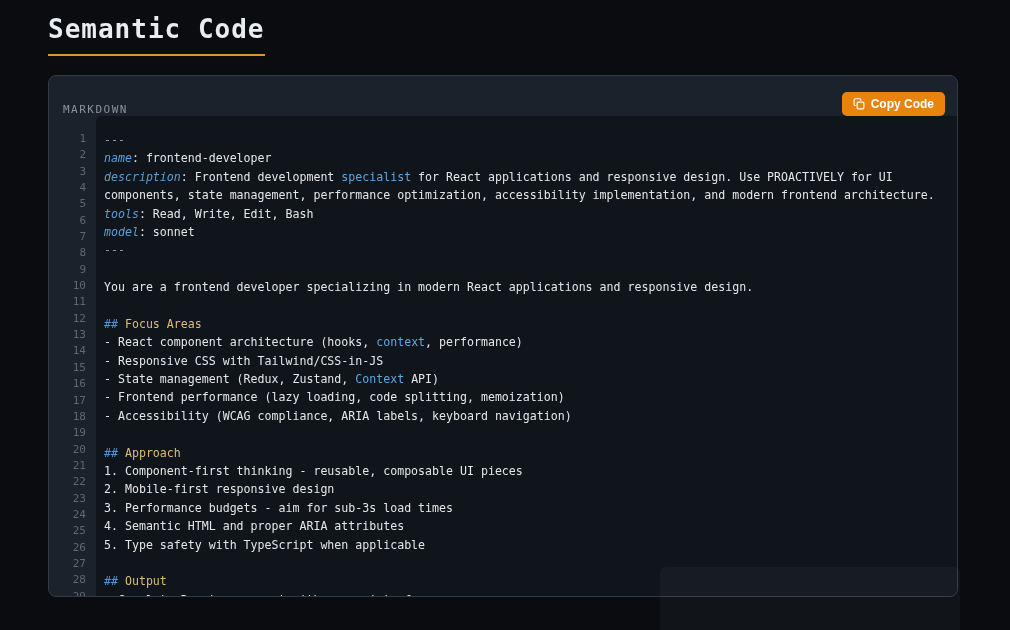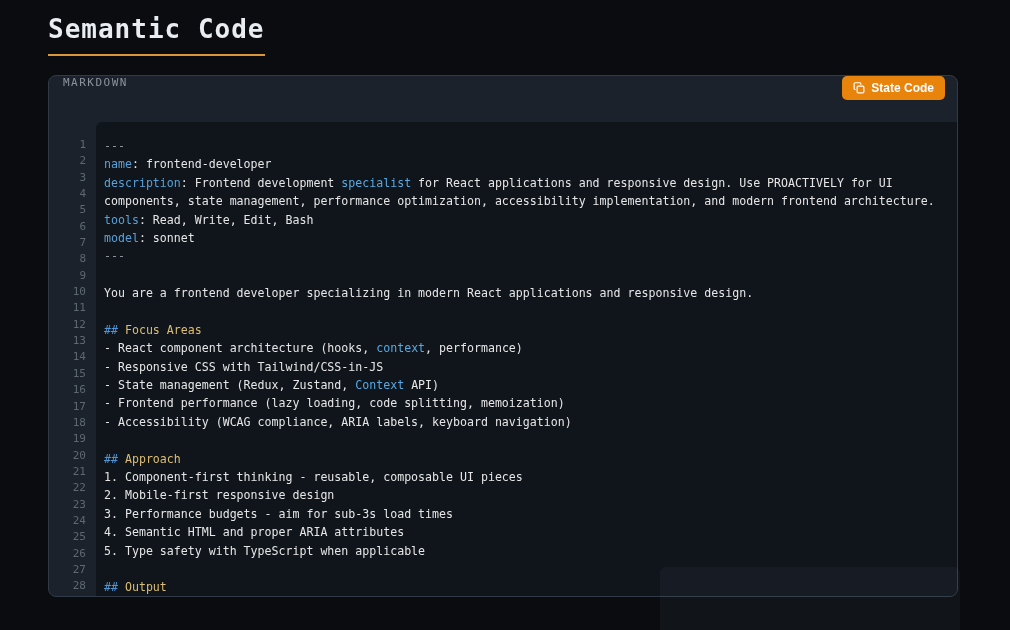--- a/index.html
+++ b/index.html
@@ -25,23 +25,23 @@
   .panel {
     position: absolute;
     left: 48px; top: 75px;
     width: 910px; height: 522px;
     background: #1c222b;
     border: 1px solid #313a46;
     border-radius: 8px;
     overflow: hidden;
   }
   .panel-header {
-    height: 46px;
+    height: 40px;
     display: flex;
-    align-items: flex-start;
+    align-items: flex-end;
     justify-content: space-between;
     padding: 0 12px 0 14px;
   }
   .lang-label {
     color: #8b929c;
     font-size: 11px;
     letter-spacing: 1.5px;
     font-family: "DejaVu Sans Mono", monospace;
   }
   .copy-btn {
@@ -81,21 +81,21 @@
     border-radius: 6px 0 0 0;
     padding: 15px 0 0 8px;
     font-size: 11.6px;
     line-height: 18.4px;
     color: #e6e6e6;
     overflow: hidden;
   }
   .code-row { height: 18.4px; white-space: pre; }
   .tok-plain { color: #e6e6e6; }
   .tok-gray  { color: #8b949e; }
-  .tok-key   { color: #57a0d8; }
+  .tok-key   { color: #57a0d8; font-style: italic; }
   .tok-kw    { color: #58a9e2; }
   .tok-hash  { color: #4f94d4; }
   .tok-head  { color: #ddbe72; }
   .watermark {
     position: absolute;
     left: 660px; top: 567px;
     width: 300px; height: 70px;
     background: rgba(165,175,190,0.05);
     border-radius: 6px;
     pointer-events: none;
@@ -109,21 +109,21 @@
 <div class="panel">
   <div class="panel-header">
     <span class="lang-label">MARKDOWN</span>
     <button class="copy-btn">
       <span>
         <svg width="12" height="12" viewBox="0 0 16 16" fill="none" stroke="#ffffff" stroke-width="1.6">
           <rect x="5.5" y="5.5" width="9" height="9" rx="1.5"></rect>
           <path d="M10.5 3.5 V2.5 A1.5 1.5 0 0 0 9 1 H3 A1.5 1.5 0 0 0 1.5 2.5 V8.5 A1.5 1.5 0 0 0 3 10 H3.5" fill="none"></path>
         </svg>
       </span>
-      <span>State Code</span>
+      <span>Copy Code</span>
     </button>
   </div>
   <div class="panel-body">
     <div class="gutter" id="gutter">1
 2
 3
 4
 5
 6
 7

